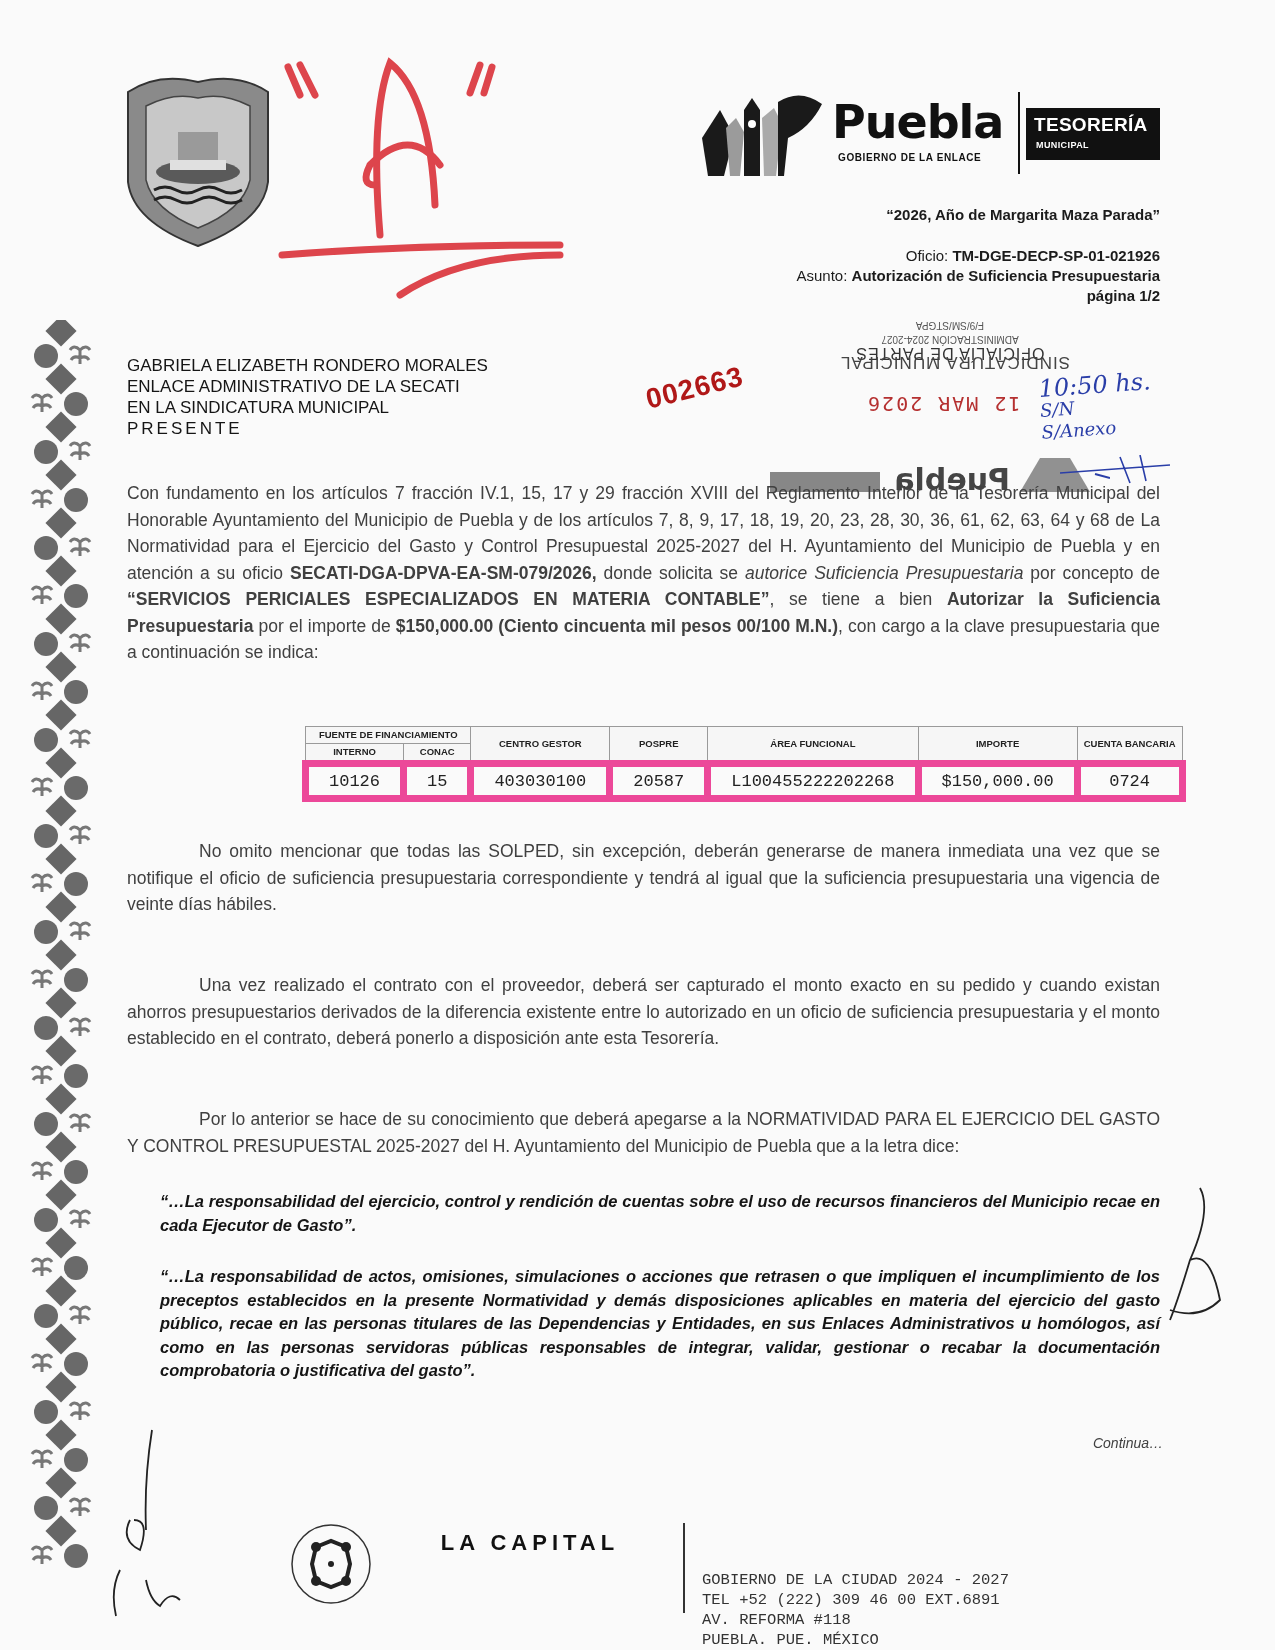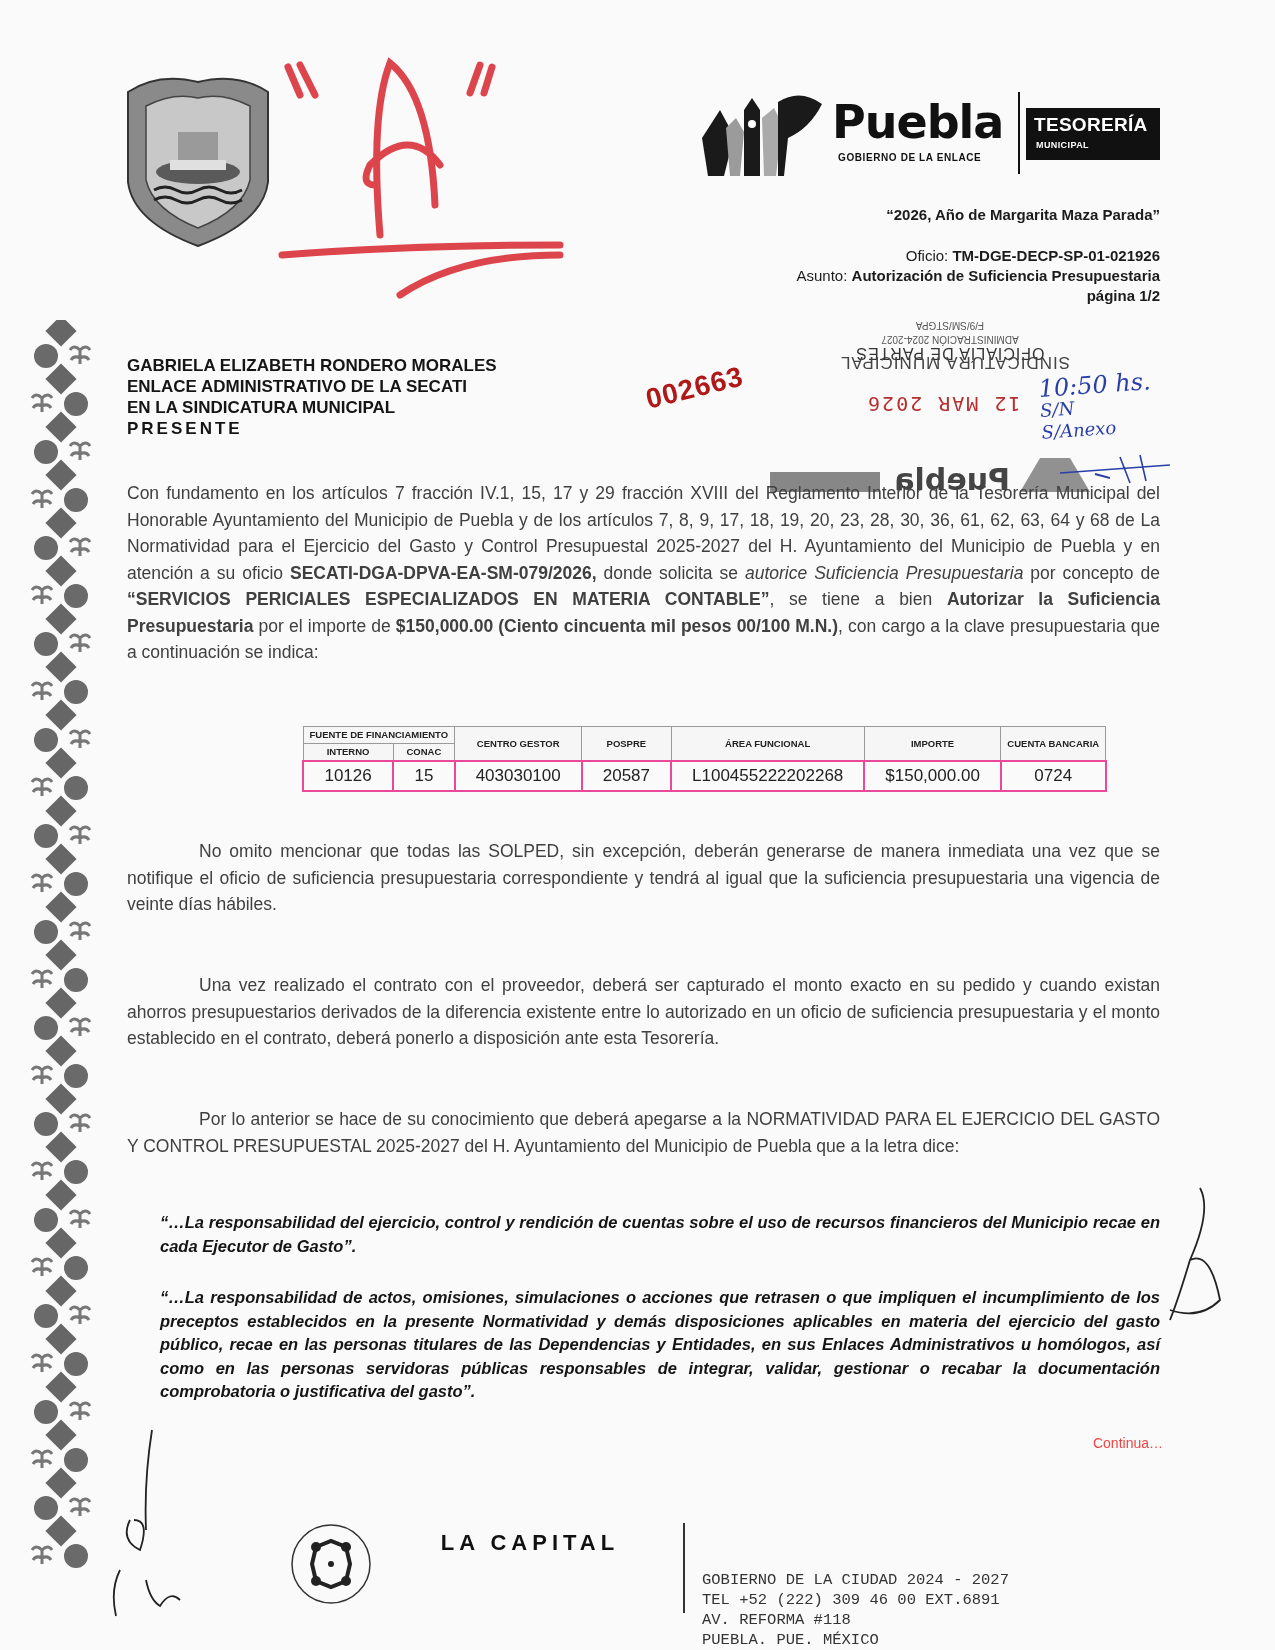--- a/index.html
+++ b/index.html
@@ -27,39 +27,39 @@
   
   .stamp-lines{left:800px;top:318px;width:300px;text-align:center;color:#555;transform:rotate(180deg);font-size:10px;line-height:14px;}
   .stamp-lines .big{font-size:16px;letter-spacing:1px;color:#333;}
   .stamp-sind{left:805px;top:352px;width:300px;text-align:center;transform:rotate(180deg);font-size:17px;letter-spacing:1px;color:#444;}
   .stamp-num{left:645px;top:372px;font-weight:bold;font-size:28px;color:#b01818;transform:rotate(-14deg);letter-spacing:1px;}
   .stamp-date{left:866px;top:392px;transform:rotate(180deg);font-size:20px;color:#b53030;letter-spacing:2px;font-family:"DejaVu Sans Mono",monospace;}
   .hand-time{left:1040px;top:374px;color:#2a3ea8;font-family:"DejaVu Serif",serif;font-style:italic;font-size:24px;line-height:22px;transform:rotate(-4deg);}
   .hand-time .small{font-size:18px;}
   .stamp-logo{left:770px;top:454px;width:340px;height:40px;}
   
-  .recipient{left:127px;top:355px;font-weight:bold;font-size:17px;line-height:21px;color:#151515;}
+  .recipient{left:127px;top:355px;font-weight:normal;font-size:17px;line-height:21px;color:#151515;}
   .recipient .presente{letter-spacing:3px;}
   
   .body{left:127px;width:1033px;font-size:17.5px;line-height:26.5px;text-align:justify;color:#404040;}
   .body b{font-weight:bold;}
   .body i{font-style:italic;}
   .p1{top:480px;}
   .indent{text-indent:72px;}
   .p2{top:838px;}
   .p3{top:972px;}
   .p4{top:1106px;}
-  .quote{left:160px;width:1000px;font-weight:bold;font-style:italic;font-size:16.5px;line-height:23.5px;text-align:justify;color:#151515;margin-top:21px;}
+  .quote{left:160px;width:1000px;font-weight:bold;font-style:italic;font-size:16.5px;line-height:23.5px;text-align:justify;color:#151515;}
   .q1{top:1190px;}
   .q2{top:1265px;}
-  .continua{right:112px;top:1435px;font-size:14px;color:#ef4444;}
+  .continua{right:112px;top:1435px;font-style:italic;font-size:14px;color:#404040;}
   
   .budget{left:302px;top:726px;border-collapse:collapse;font-size:17px;}
   .budget th{border:1px solid #9a9a9a;font-size:9.5px;font-weight:bold;padding:2px 6px;line-height:12px;color:#222;text-align:center;background:#f6f6f6;}
-  .budget td{border:2px solid #ec4899;padding:2px 20px;text-align:center;color:#222;height:24px;}
+  .budget td{border:7px solid #ec4899;padding:2px 20px;text-align:center;color:#222;height:24px;font-family:Liberation Mono, monospace;}
   
   .sig{pointer-events:none;}
   
   .foot-seal{left:290px;top:1523px;width:82px;height:82px;}
   .foot-brand{left:405px;top:1530px;width:250px;}
   .foot-brand .l1{font-weight:bold;font-size:22px;letter-spacing:5px;text-align:center;color:#111;}
   .foot-brand .l2{font-weight:bold;font-size:36px;text-align:center;color:#111;line-height:36px;letter-spacing:-.5px;}
   .foot-div{left:683px;top:1523px;width:2px;height:90px;background:#333;}
   .foot-addr{left:702px;top:1526px;font-family:"Liberation Mono",monospace;font-size:15.5px;line-height:20px;color:#333;margin-top:44px;}
 </style>

